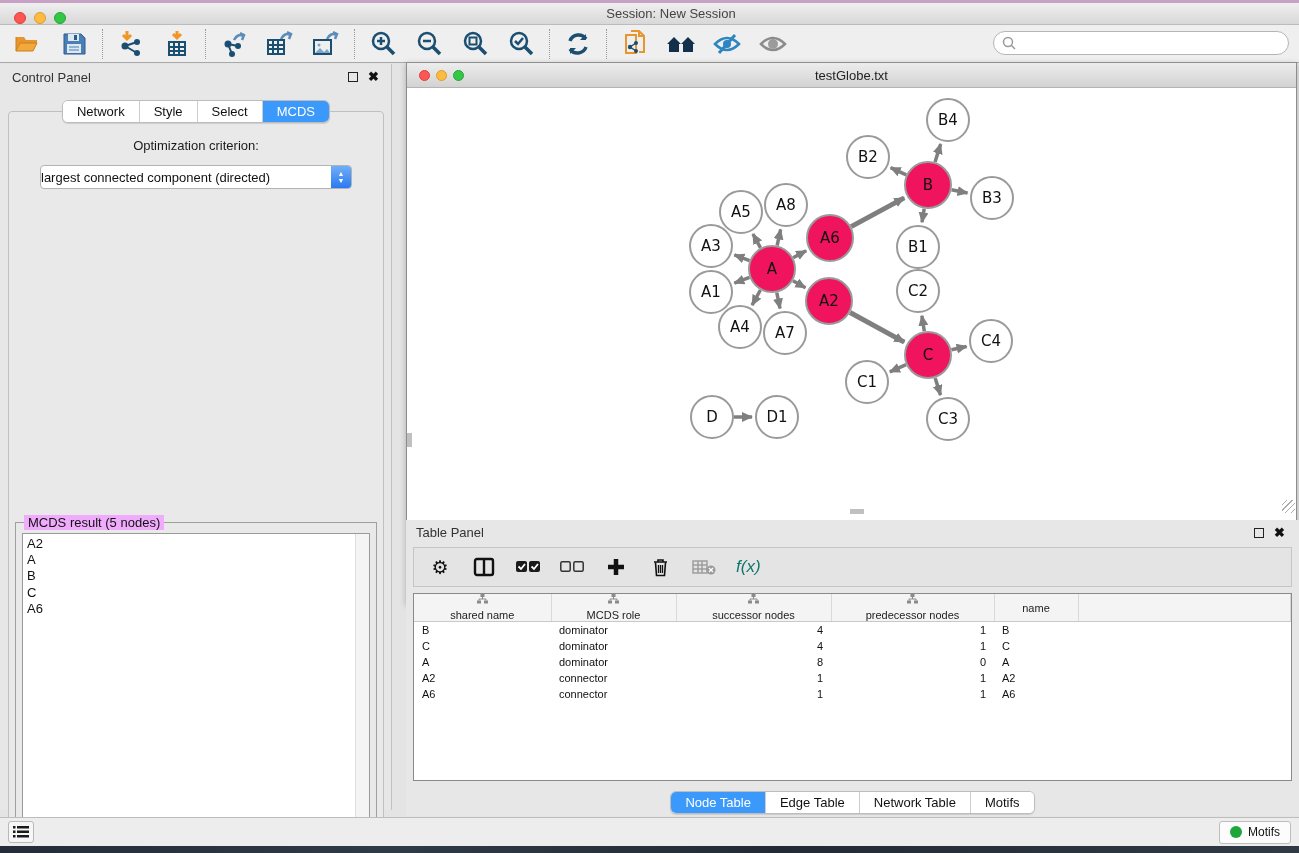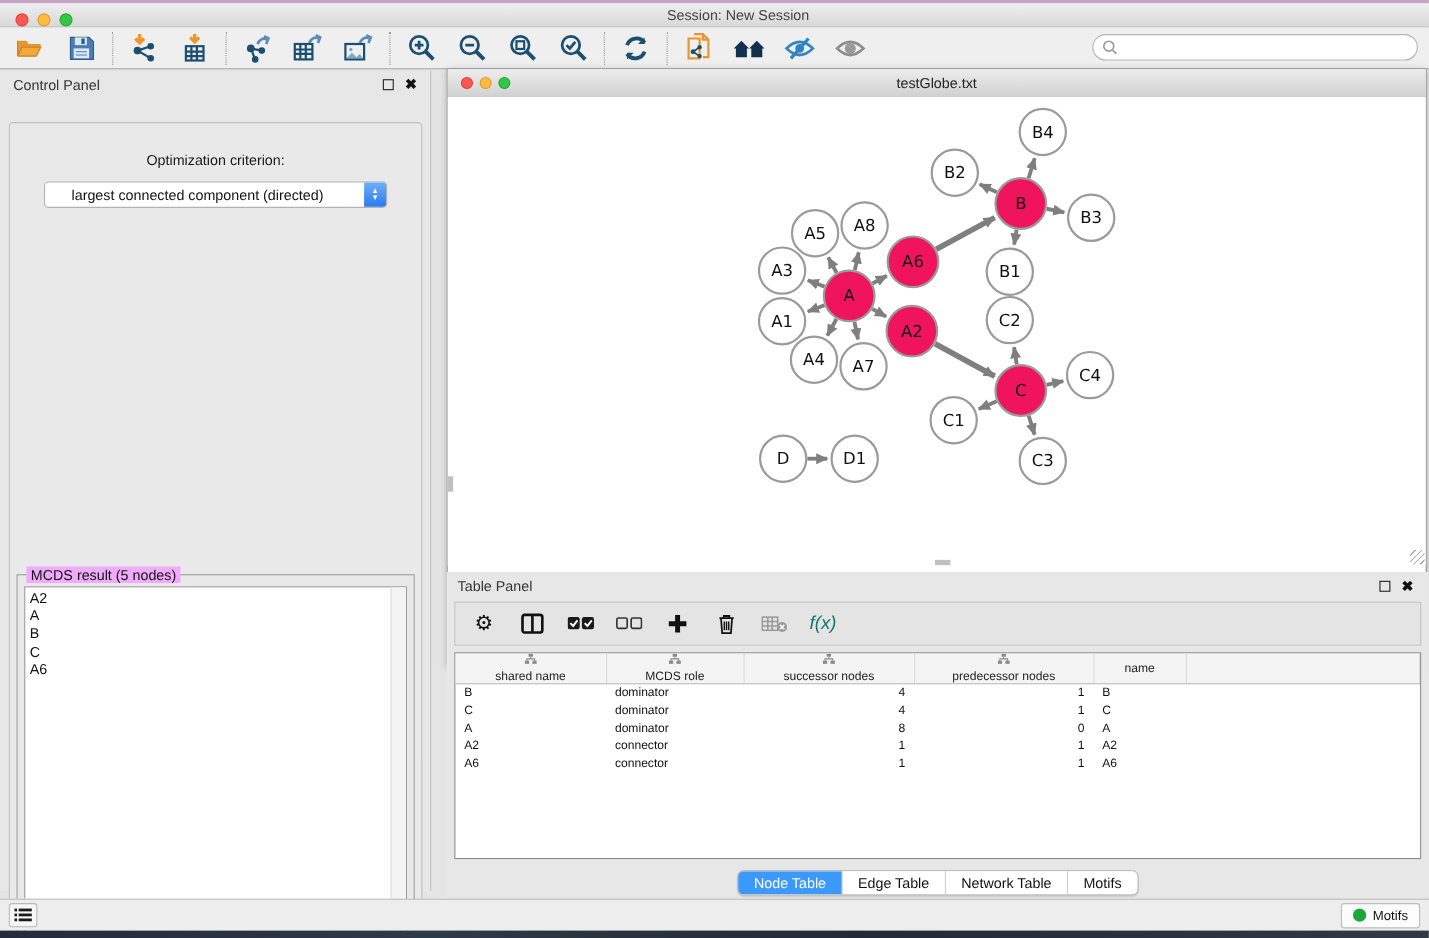--- a/index.html
+++ b/index.html
@@ -44,21 +44,21 @@
   .seg-group { display:flex; border:1px solid #bdbdbd; border-radius:6px; overflow:hidden;
     background:#fff; box-shadow:0 1px 1px rgba(0,0,0,.12); }
   .seg-tab { font-size:13px; color:#111; background:#fff; padding:3px 14px; border-right:1px solid #cdcdcd; cursor:pointer; }
   .seg-tab:last-child { border-right:none; }
   .seg-tab.active { background:#3b99fc; color:#fff; }
 
   .cp-body { padding-top:26px; text-align:center; }
   .opt-label { font-size:13px; color:#1a1a1a; margin-bottom:12px; }
   .dropdown { margin:0 auto; width:312px; height:24px; background:#fff; border:1px solid #b3b3b3;
     border-radius:4px; display:flex; align-items:center; cursor:pointer; }
-  .dropdown .dd-text { flex:1; font-size:13px; text-align:left; padding-left:24px; color:#111; white-space:nowrap; }
+  .dropdown .dd-text { flex:1; font-size:13px; text-align:left; padding-left:0; color:#111; white-space:nowrap; }
   .dd-stepper { width:20px; height:22px; border-radius:0 3px 3px 0;
     background:linear-gradient(#6faef8,#2a7af0); display:flex; flex-direction:column;
     align-items:center; justify-content:center; gap:1px; }
   .dd-stepper span { color:#fff; font-size:7px; line-height:6px; }
   .btn-row { margin-top:14px; display:flex; justify-content:center; gap:14px; }
   .push-btn { font-size:13px; color:#111; background:linear-gradient(#ffffff,#f2f2f2);
     border:1px solid #bdbdbd; border-radius:5px; padding:3px 16px; cursor:pointer; }
 
   .groupbox { position:absolute; left:6px; top:410px; width:362px; height:338px;
     border:1px solid #9f9f9f; background:#e9e9e9; }
@@ -290,20 +290,28 @@
 
 <div class="control-panel">
   <div class="cp-header">
     <span class="panel-title">Control Panel</span>
     <span class="panel-ctrls">
       <span class="float-glyph"></span>
       <span class="close-glyph">✖</span>
     </span>
   </div>
   <div class="cp-pane">
+    <div class="seg-tabs">
+      <div class="seg-group" id="cp-tabs">
+          <span class="seg-tab">Network</span>
+          <span class="seg-tab">Style</span>
+          <span class="seg-tab">Select</span>
+          <span class="seg-tab active">MCDS</span>
+        </div>
+    </div>
     <div class="cp-body">
       <div class="opt-label">Optimization criterion:</div>
       <div class="dropdown">
         <span class="dd-text">largest connected component (directed)</span>
         <span class="dd-stepper">
           <span>▲</span>
             <span>▼</span>
         </span>
       </div>
     </div>

